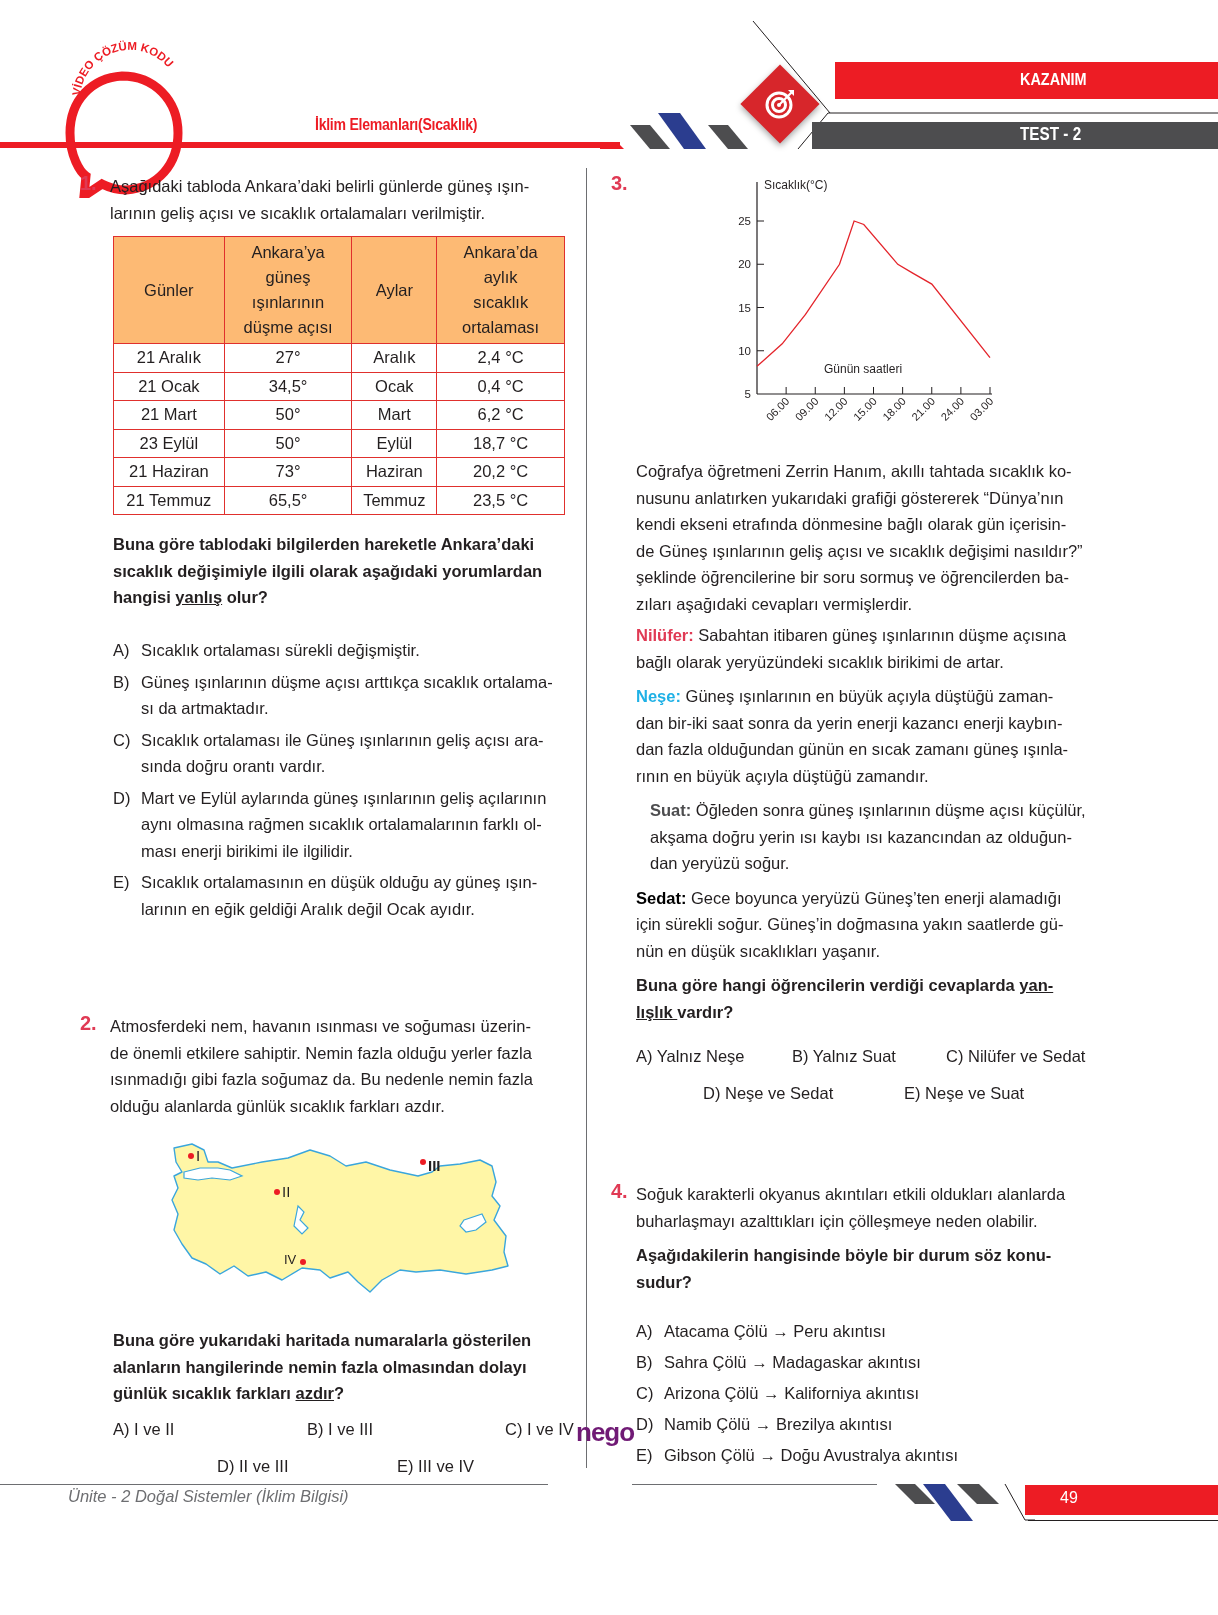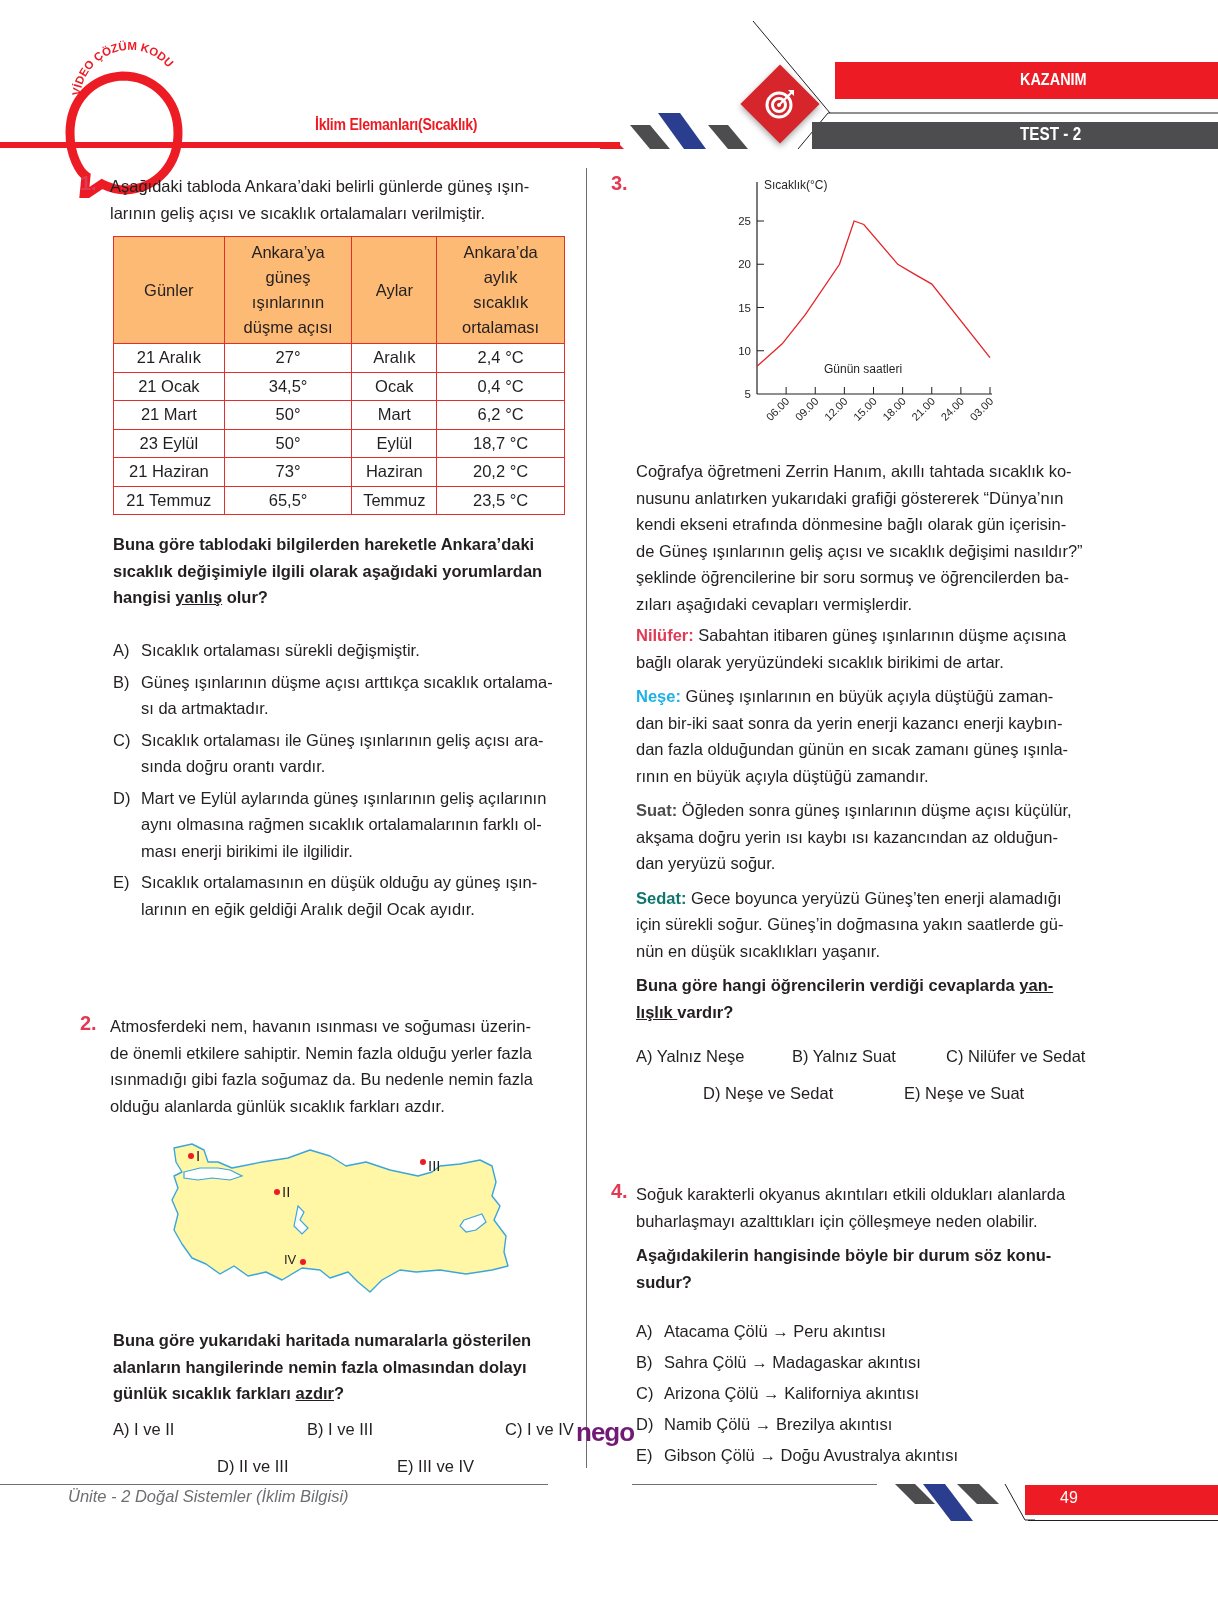--- a/index.html
+++ b/index.html
@@ -199,21 +199,21 @@
   <path d="M 14 32 L 30 28 L 48 28 L 60 30 L 72 36 L 60 40 L 42 38 L 28 40 L 14 38 Z" fill="#ffffff" stroke="#3aa6dc" stroke-width="1.2"></path>
   <path d="M 128 66 L 134 72 L 130 80 L 138 88 L 132 94 L 124 86 L 126 76 Z" fill="#ffffff" stroke="#3aa6dc" stroke-width="1.2"></path>
   <path d="M 294 80 L 312 74 L 316 82 L 306 90 L 296 92 L 290 86 Z" fill="#ffffff" stroke="#3aa6dc" stroke-width="1.2"></path>
   <circle cx="21" cy="16" r="3" fill="#ed1c24"></circle>
   <circle cx="107" cy="52" r="3" fill="#ed1c24"></circle>
   <circle cx="253" cy="22" r="3" fill="#ed1c24"></circle>
   <circle cx="133" cy="122" r="3" fill="#ed1c24"></circle>
 </svg>
 <div class="abs" style="left:196px; top:1147px; font-size:15px;">I</div>
 <div class="abs" style="left:282px; top:1183px; font-size:15px;">II</div>
-<div class="abs" style="left:428px; top:1157px; font-size:15px;">III</div>
+<div class="abs" style="left:428px; top:1157px; font-size:15px;font-weight:bold;">III</div>
 <div class="abs" style="left:284px; top:1252px; font-size:13px;">IV</div>
 
 <div class="abs txt bold" style="left:113px; top:1327px; width:470px;">
   <div>Buna göre yukarıdaki haritada numaralarla gösterilen</div>
   <div>alanların hangilerinde nemin fazla olmasından dolayı</div>
   <div><span>günlük sıcaklık farkları </span><span class="u">azdır</span><span>?</span></div>
 </div>
 <div class="abs txt" style="left:113px; top:1416px;">A) I ve II</div>
 <div class="abs txt" style="left:307px; top:1416px;">B) I ve III</div>
 <div class="abs txt" style="left:505px; top:1416px;">C) I ve IV</div>
@@ -272,27 +272,27 @@
   <div style="margin-bottom:8px;">
     <div><span class="bold" style="color:#e03a54;text-align:right;">Nilüfer:</span> <span>Sabahtan itibaren güneş ışınlarının düşme açısına</span></div>
     <div>bağlı olarak yeryüzündeki sıcaklık birikimi de artar.</div>
   </div>
   <div style="margin-bottom:8px;">
     <div><span class="bold" style="color:#1fb1e6;">Neşe:</span> <span>Güneş ışınlarının en büyük açıyla düştüğü zaman-</span></div>
     <div>dan bir-iki saat sonra da yerin enerji kazancı enerji kaybın-</div>
       <div>dan fazla olduğundan günün en sıcak zamanı güneş ışınla-</div>
       <div>rının en büyük açıyla düştüğü zamandır.</div>
   </div>
-  <div style="margin-bottom:8px;">
+  <div style="margin-bottom:8px;margin-left:14px;">
     <div><span class="bold" style="color:#4d4d4f;">Suat:</span> <span>Öğleden sonra güneş ışınlarının düşme açısı küçülür,</span></div>
     <div>akşama doğru yerin ısı kaybı ısı kazancından az olduğun-</div>
       <div>dan yeryüzü soğur.</div>
   </div>
   <div style="margin-bottom:8px;">
-    <div><span class="bold" style="color:#0f766e;">Sedat:</span> <span>Gece boyunca yeryüzü Güneş’ten enerji alamadığı</span></div>
+    <div><span class="bold" style="color:#000000;">Sedat:</span> <span>Gece boyunca yeryüzü Güneş’ten enerji alamadığı</span></div>
     <div>için sürekli soğur. Güneş’in doğmasına yakın saatlerde gü-</div>
       <div>nün en düşük sıcaklıkları yaşanır.</div>
   </div>
   <div class="bold">
     <div><span>Buna göre hangi öğrencilerin verdiği cevaplarda </span><span class="u">yan-</span></div>
     <div><span class="u">lışlık </span><span>vardır?</span></div>
   </div>
 </div>
 
 <div class="abs txt" style="left:636px; top:1043px;">A) Yalnız Neşe</div>

